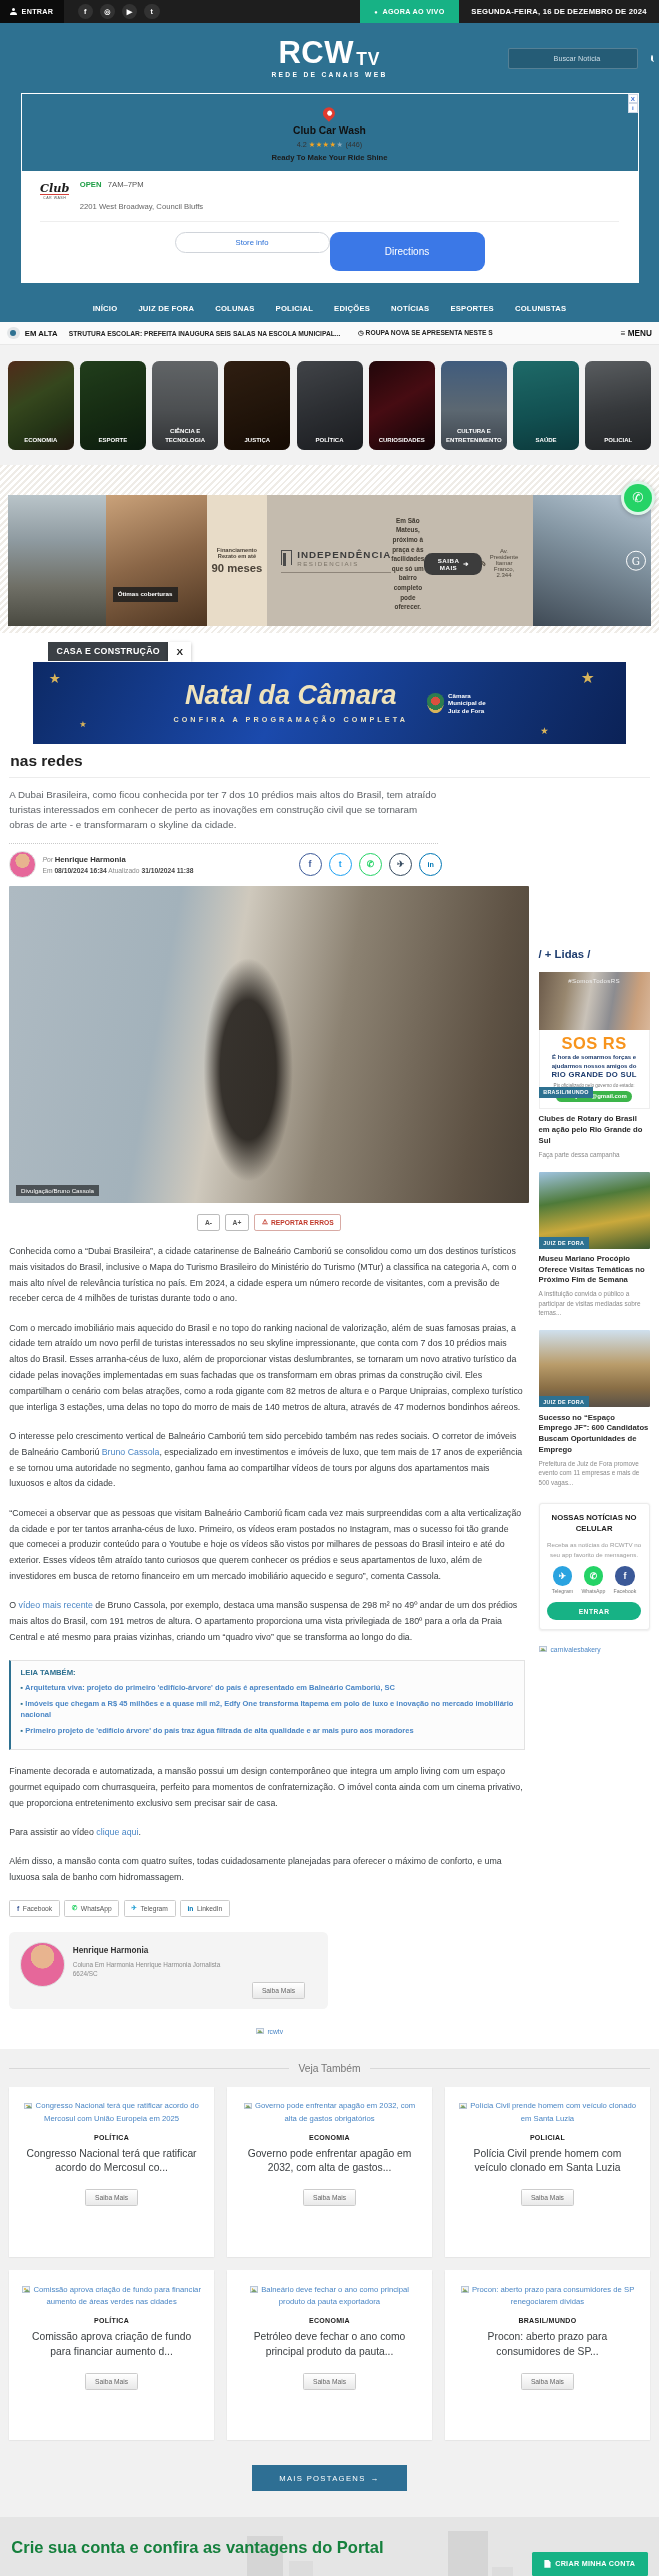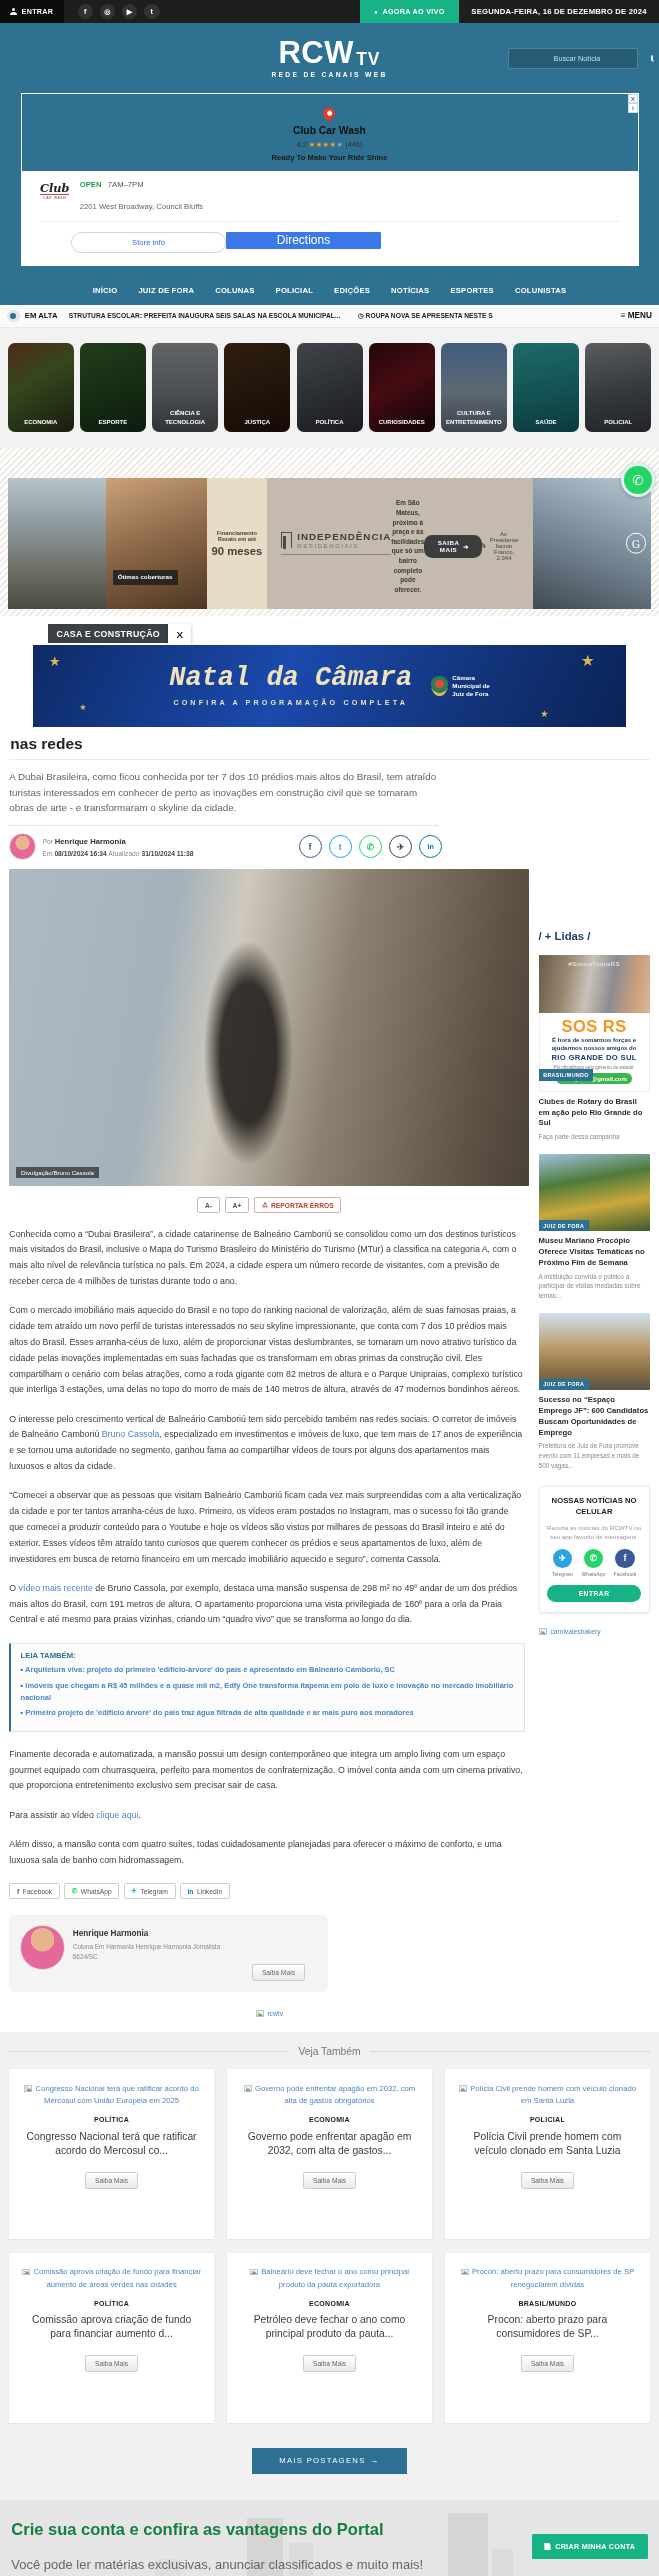--- a/index.html
+++ b/index.html
@@ -47,23 +47,23 @@
   .ad1-tag { margin-top:4.1px; font-size:7.7px; color:#1c1c1c; font-weight:bold; }
   .ad1-bottom { background:#fff; padding:8.2px 18.5px 11.3px; }
   .ad1-row { display:flex; align-items:flex-start; gap:10.3px; }
   .cw-logo { text-align:center; margin-top:2.1px; }
   .cw-logo-main { font-family:"DejaVu Serif", serif; font-style:italic; font-weight:bold; font-size:11.3px; color:#1c1c1c; border-bottom:1.5px solid #d2403a; display:inline-block; line-height:1.1; }
   .cw-logo-sub { font-size:3.6px; letter-spacing:0.5px; color:#555; margin-top:1px; }
   .ad1-info { font-size:7.7px; color:#555; }
   .open-label { color:#1e9e46; font-weight:bold; margin-right:4.1px; }
   .ad1-addr { margin-top:13.4px; color:#666; }
   .ad1-divider { border-top:0.5px solid #eee; margin:10.3px 0 9.3px; }
-  .ad1-buttons { display:flex; justify-content:flex-start; padding:0 31px; }
+  .ad1-buttons { display:flex; justify-content:center; padding:0 31px; }
   .btn-outline { width:155px; height:21.6px; border:0.5px solid #d0d4da; border-radius:10.8px; color:#2b6fd6; background:#fff; font-size:7.7px; display:flex; align-items:center; justify-content:center; cursor:pointer; }
-  .btn-fill { width:155px; height:17px; border:none; border-radius:1px; color:#fff; background:#3b78e7; font-size:12px; display:flex; align-items:center; justify-content:center; cursor:pointer; }
+  .btn-fill { width:155px; height:39px; border:none; border-radius:9px; color:#fff; background:#3b78e7; font-size:10px; display:flex; align-items:center; justify-content:center; cursor:pointer; }
 
   .mainnav { height:28px; display:flex; align-items:center; justify-content:center; gap:21px; }
   .mainnav a { color:#fff; font-weight:bold; font-size:7.7px; letter-spacing:0.2px; }
 
   
   .ticker { height:23px; background:#fafafa; display:flex; align-items:center; padding:0 7.2px; border-bottom:0.5px solid #e8e8e8; }
   .ticker-dot { width:12.4px; height:12.4px; border-radius:50%; background:#e3e6e8; display:flex; align-items:center; justify-content:center; margin-right:5.2px; }
   .ticker-dot i { width:6.2px; height:6.2px; border-radius:50%; background:#2e7191; display:block; }
   .ticker-label { font-weight:bold; font-size:7.7px; color:#111; margin-right:11.3px; white-space:nowrap; }
   .ticker-items { flex:1; overflow:hidden; white-space:nowrap; font-weight:bold; font-size:6.7px; color:#222; display:flex; gap:17.5px; align-items:center; }
@@ -108,21 +108,21 @@
   .wa-float { position:absolute; right:4.1px; top:15.5px; width:34px; height:34px; border-radius:50%; background:#def5e9; display:flex; align-items:center; justify-content:center; box-shadow:0 1px 4.1px rgba(0,0,0,.25); cursor:pointer; z-index:5; }
   .wa-inner { width:28px; height:28px; border-radius:50%; background:#25d366; color:#fff; font-size:13.4px; display:flex; align-items:center; justify-content:center; }
 
   
   .content { background:#fff; padding:8.2px 9.3px 10.3px; }
   .badge-row { display:flex; align-items:flex-start;padding-left:39px; }
   .section-badge { background:#3b4045; color:#fff; font-weight:bold; font-size:8.8px; letter-spacing:0.3px; padding:4.6px 8.2px; }
   .close-btn { width:23px; height:20.6px; background:#fff; box-shadow:0 0.5px 3.6px rgba(0,0,0,.28); display:flex; align-items:center; justify-content:center; font-weight:bold; font-size:9.8px; color:#222; margin-right:26px; cursor:pointer; }
   .natal { height:82px; margin:0 24px; background:linear-gradient(115deg,#0d2a66 0%,#1b4aad 42%,#123377 75%,#0b2257 100%); position:relative; overflow:hidden; display:flex; align-items:center; justify-content:center; gap:18.5px; }
   .natal .star { position:absolute; color:#d9b45a; }
-  .natal-title { font-family:Liberation Mono, monospace; font-style:italic; font-weight:bold; font-size:27px; color:#efe3bc; line-height:1; }
+  .natal-title { font-family:Liberation Sans, sans-serif; font-style:italic; font-weight:bold; font-size:27px; color:#efe3bc; line-height:1; }
   .natal-sub { text-align:center; }
   .natal-sub .line2 { font-size:7.2px; letter-spacing:3.1px; color:#e9e1c4; margin-top:6.2px; font-weight:bold; }
   .natal-org { display:flex; align-items:center; gap:4.1px; color:#fff; }
   .crest { width:17.5px; height:19.6px; background:radial-gradient(circle at 50% 40%, #d94f3f 0 30%, #2e7d4f 31% 60%, #d9b45a 61% 100%); border-radius:50% 50% 50% 50% / 40% 40% 60% 60%; }
   .natal-orgtxt { font-size:6.2px; font-weight:bold; line-height:1.25; }
   .headline { font-size:15.5px; font-weight:bold; color:#222; padding:8.2px 1px 6.2px; border-bottom:0.5px solid #ececec; }
   .cols { display:flex; }
   .main-col { width:520px; }
   .side-col { width:111px; margin-left:9.3px; margin-top:170px; }
 

